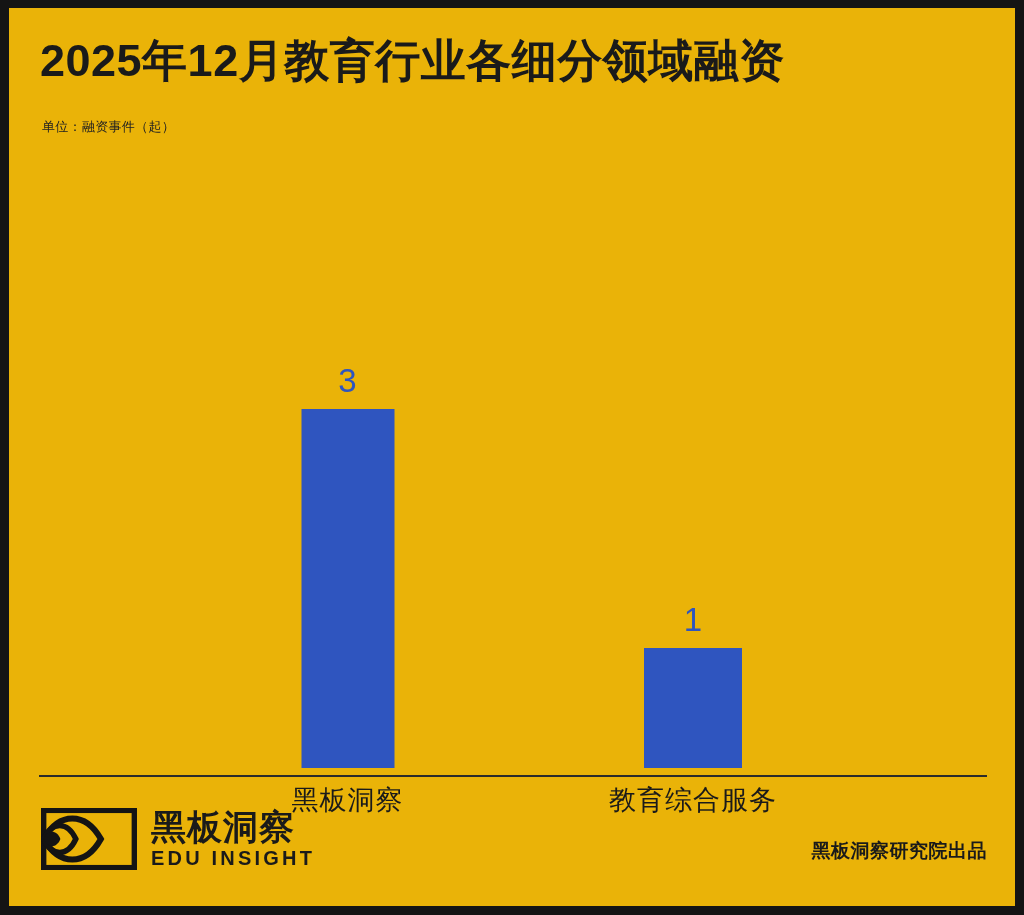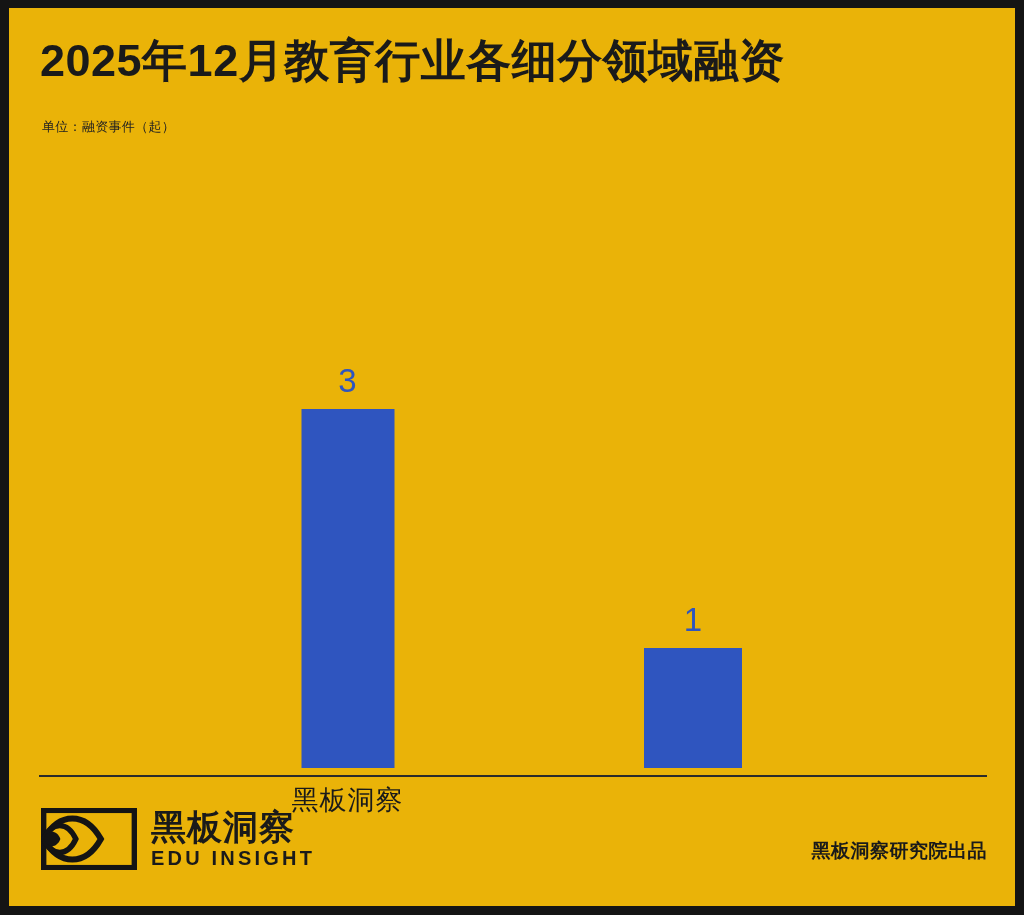--- a/index.html
+++ b/index.html
@@ -169,20 +169,21 @@
 
       <div class="bar-group" style="left:292px; width:93px; height:672px;">
         <div class="bar-value" style="top:268px;">3</div>
         <div class="bar-rect" style="top:313px; height:359px; width:93px;"></div>
         <div class="bar-label" style="top:686px;">黑板洞察</div>
       </div>
 
       <div class="bar-group" style="left:635px; width:98px; height:672px;">
         <div class="bar-value" style="top:507px;">1</div>
         <div class="bar-rect" style="top:552px; height:120px; width:98px;"></div>
+        <div class="bar-label" style="top:686px;">教育综合服务</div>
       </div>
 
     </div>
 
     <div id="footer-divider"></div>
 
     <div id="footer">
 
       <div id="brand">
         <svg id="brand-mark" viewBox="0 0 160 104">

